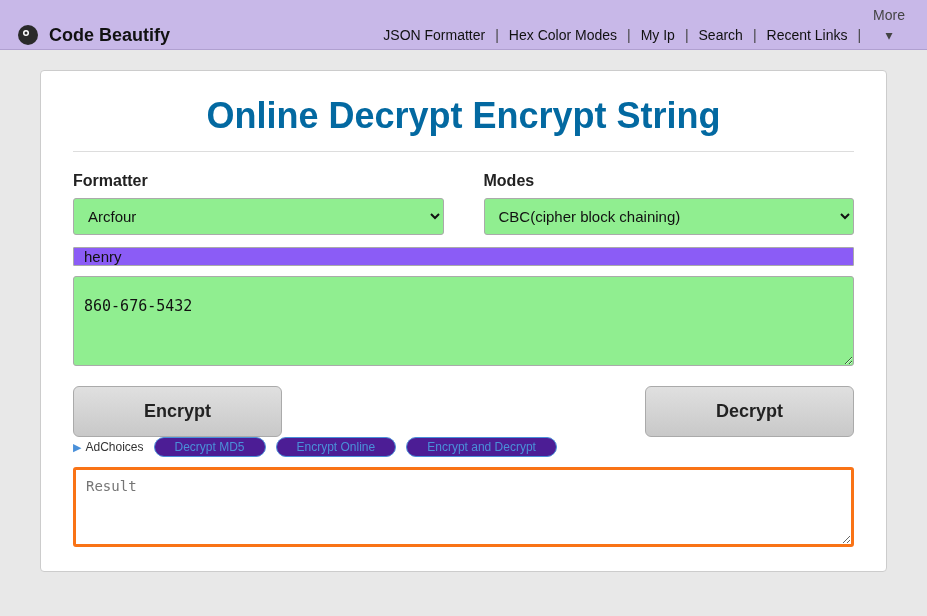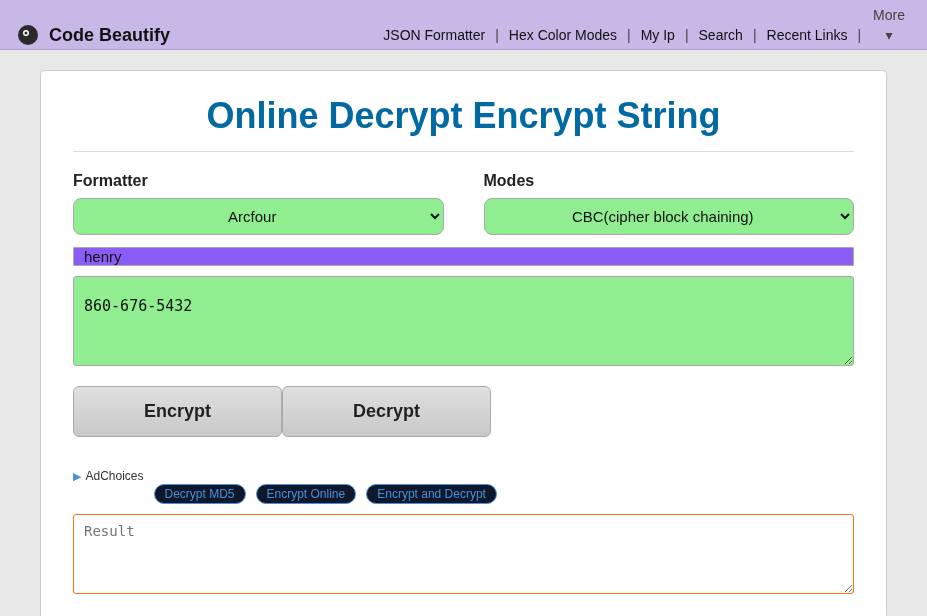--- a/index.html
+++ b/index.html
@@ -101,25 +101,24 @@
       color: #222;
       margin-bottom: 8px;
     }
 
     .select-styled {
       width: 100%;
       padding: 8px 10px;
       font-size: 15px;
       background: #90ee90;
       border: 1px solid #aaa;
-      border-radius: 8px;
+      border-radius: 3px;
       color: #111;
       appearance: auto;
       cursor: pointer;
-      text-align: center;
     }
 
     .input-key {
       width: 100%;
       padding: 0 10px;
       font-size: 15px;
       background: #8b5cf6;
       border: 1px solid #aaa;
       border-radius: 1px;
       color: #111;
@@ -135,22 +134,22 @@
       border: 1px solid #aaa;
       border-radius: 3px;
       color: #111;
       resize: vertical;
       min-height: 90px;
       outline: none;
     }
 
     .buttons-row {
       display: flex;
-      justify-content: flex-start;
-      margin: 16px 0 11px;
+      justify-content: space-between;
+      margin: 16px 0 0;
     }
 
     .btn-action {
       padding: 14px 70px;
       font-size: 18px;
       font-weight: bold;
       background: linear-gradient(to bottom, #e0e0e0, #c8c8c8);
       border: 1px solid #aaa;
       border-radius: 6px;
       cursor: pointer;
@@ -172,34 +171,33 @@
       font-size: 12px;
       color: #333;
     }
     .ad-icon {
       color: #4a90d9;
       font-size: 11px;
     }
     .pill-link {
       border: 1px solid #4a90d9;
       border-radius: 20px;
-      padding: 2px 10px;
+      padding: 2px 20px;
       font-size: 12px;
       color: #4a90d9;
       text-decoration: none;
-      background: #0f172a;
-      cursor: pointer;
-      margin-top: 36px;
+      background: #4c1d95;
+      cursor: pointer;
     }
 
     .result-box {
       width: 100%;
       min-height: 80px;
       background: #fff;
-      border: 1px solid #f97316;
+      border: 3px solid #f97316;
       border-radius: 3px;
       padding: 8px 10px;
       font-size: 14px;
       color: #3b82f6;
       resize: vertical;
     }
   </style>
 </head>
 <body>
 

